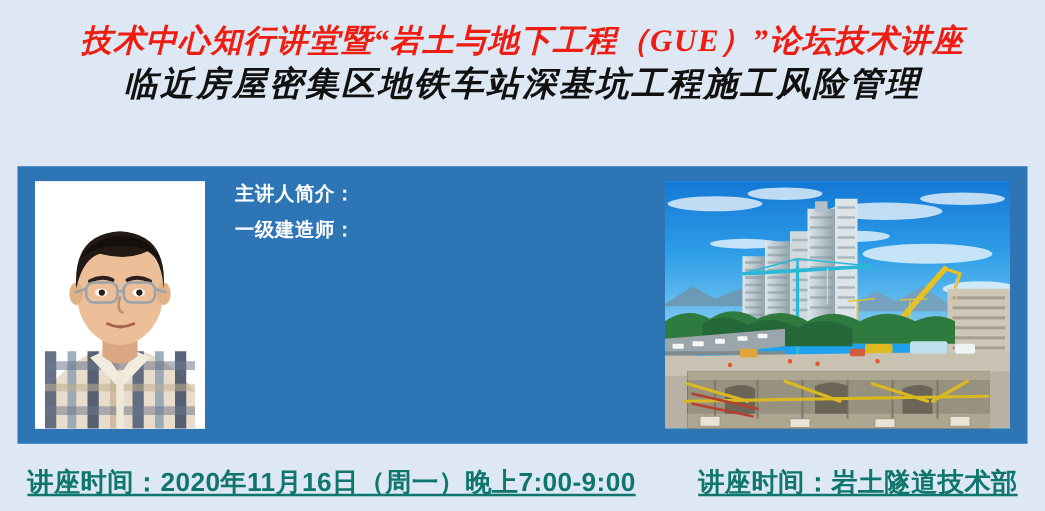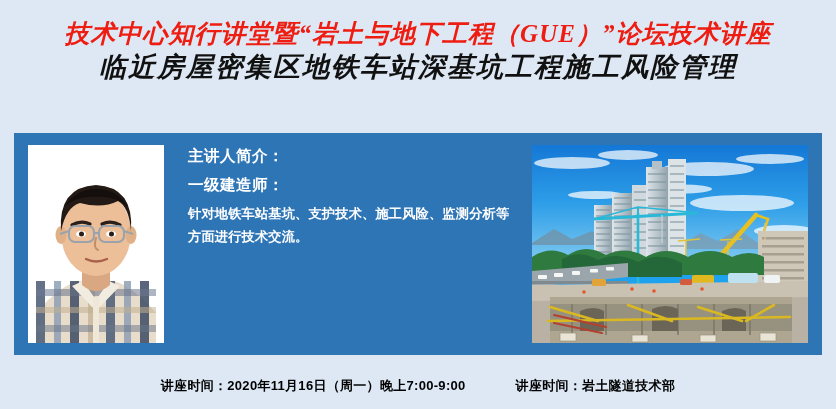--- a/index.html
+++ b/index.html
@@ -118,25 +118,26 @@
     left: 0;
     top: 362px;
     width: 836px;
     height: 47px;
     display: flex;
     align-items: center;
     justify-content: center;
     gap: 50px;
   }
   .footer-item {
-    font-size: 13px;
-    font-weight: bold;
-    color: #000000;
+    font-size: 21px;
+    font-weight: bold;
+    color: #0f766e;
     white-space: nowrap;
     letter-spacing: 0.3px;
+    text-decoration: underline;
   }
 </style>
 </head>
 <body>
 
 <div class="header">
   <div class="main-title">技术中心知行讲堂暨“岩土与地下工程（GUE）”论坛技术讲座</div>
   <div class="sub-title">临近房屋密集区地铁车站深基坑工程施工风险管理</div>
 </div>
 
@@ -190,21 +191,20 @@
       </g>
 
       <path d="M68 93 Q65 103 70 105" stroke="#c08f6a" stroke-width="2" fill="none" stroke-linecap="round"></path>
       <path d="M58 114 Q68 119 79 114" stroke="#a8614c" stroke-width="2.4" fill="none" stroke-linecap="round"></path>
     </svg>
   </div>
 
   <div class="info">
     <div class="info-heading">主讲人简介：</div>
     <div class="info-heading">一级建造师：</div>
-    <div class="info-body">针对地铁车站基坑、支护技术、施工风险、监测分析等方面进行技术交流。</div>
   </div>
 
   <div class="photo-frame">
     <svg class="photo-svg" viewBox="0 0 276 198">
       <defs>
         <linearGradient id="sky" x1="0" y1="0" x2="0" y2="1">
           <stop offset="0%" stop-color="#1478d6"></stop>
           <stop offset="45%" stop-color="#2e9ee8"></stop>
           <stop offset="100%" stop-color="#8fd2f2"></stop>
         </linearGradient>

